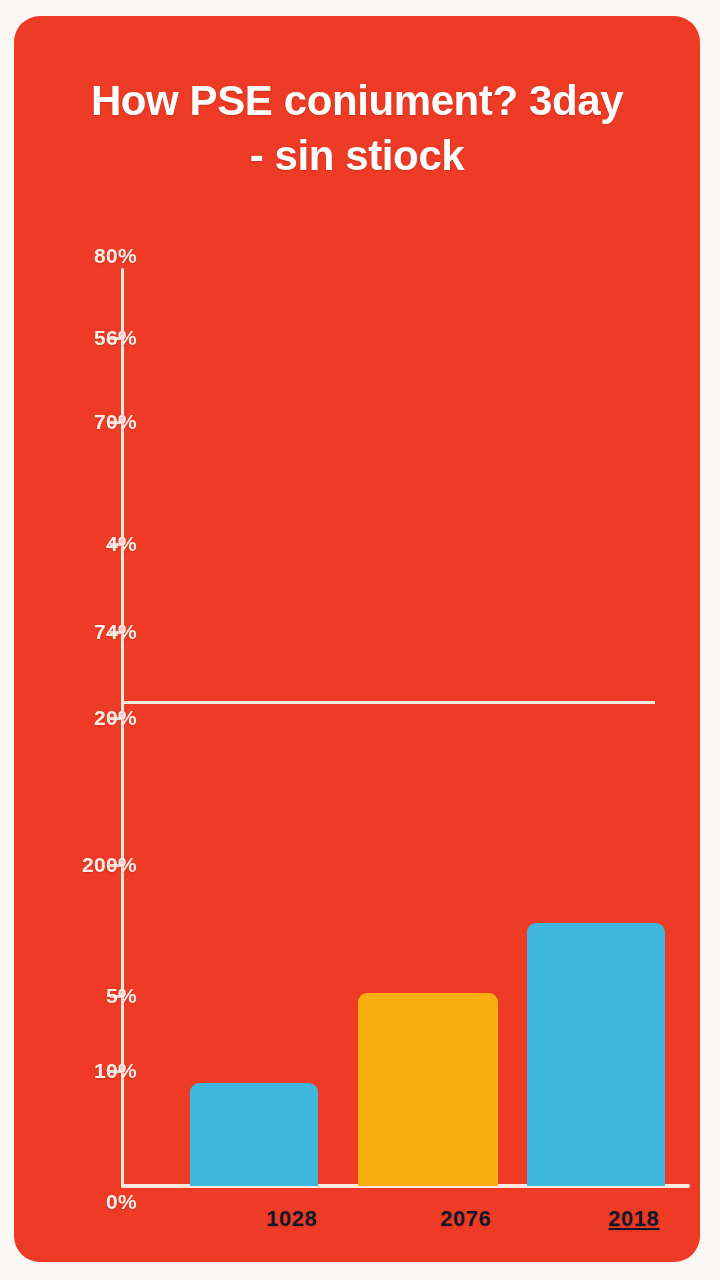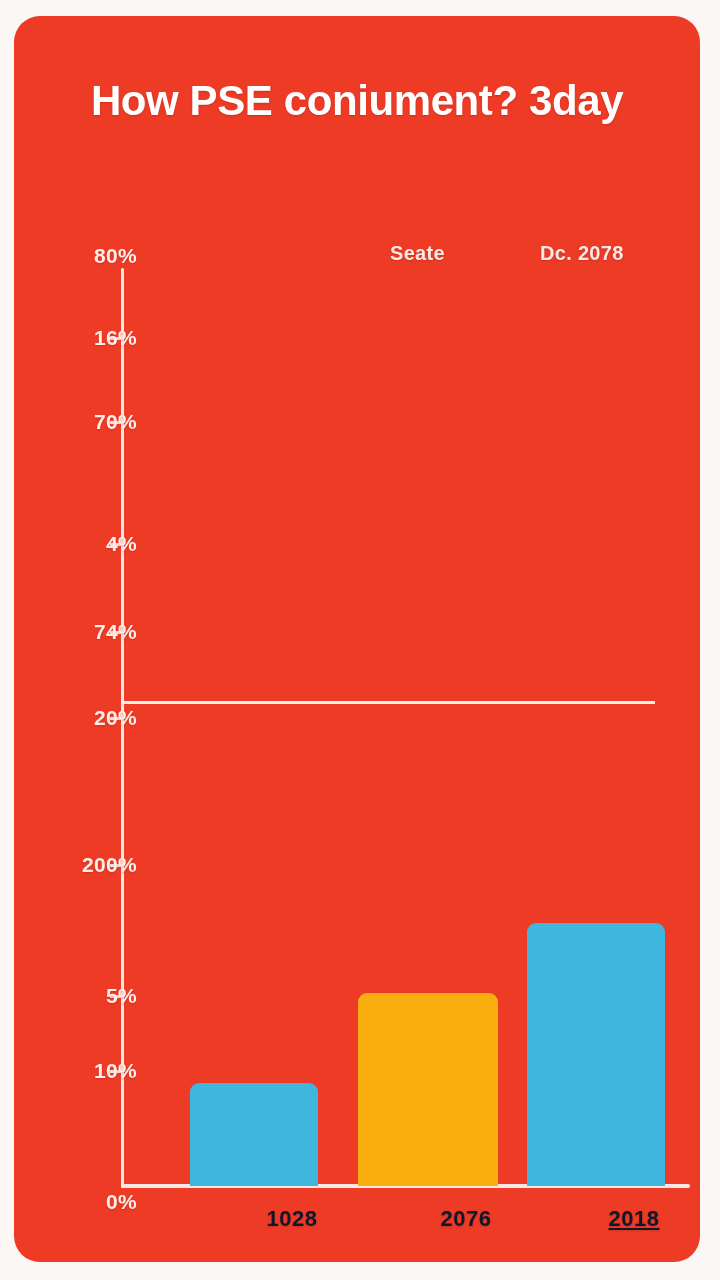--- a/index.html
+++ b/index.html
@@ -166,44 +166,41 @@
   #x-label-1 { left: 414px; }
   #x-label-2 { left: 582px; text-decoration: underline; }
 </style>
 </head>
 <body>
 
 <div id="card">
 
   <div id="title-block">
     <span id="title-line-1">How PSE coniument? 3day</span>
+    <span id="title-line-2">- sin stiock</span>
   </div>
 
-  <div id="legend">
-    <span class="legend-item" id="legend-item-0">Seate</span>
-    <span class="legend-item" id="legend-item-1">Dc. 2078</span>
-  </div>
 
   <div id="plot">
 
     <div id="y-axis-line"></div>
     <div id="x-axis-line"></div>
     <div id="gridline-0"></div>
 
     <div class="y-tick-mark" style="top:321px"></div>
     <div class="y-tick-mark" style="top:405px"></div>
     <div class="y-tick-mark" style="top:527px"></div>
     <div class="y-tick-mark" style="top:615px"></div>
     <div class="y-tick-mark" style="top:701px"></div>
     <div class="y-tick-mark" style="top:848px"></div>
     <div class="y-tick-mark" style="top:979px"></div>
     <div class="y-tick-mark" style="top:1054px"></div>
 
     <span class="y-tick-label" style="top:240px">80%</span>
-    <span class="y-tick-label" style="top:322px">16%</span>
+    <span class="y-tick-label" style="top:322px">56%</span>
     <span class="y-tick-label" style="top:406px">70%</span>
     <span class="y-tick-label" style="top:528px">4%</span>
     <span class="y-tick-label" style="top:616px">74%</span>
     <span class="y-tick-label" style="top:702px">20%</span>
     <span class="y-tick-label" style="top:849px">200%</span>
     <span class="y-tick-label" style="top:980px">5%</span>
     <span class="y-tick-label" style="top:1055px">10%</span>
     <span class="y-tick-label" style="top:1186px">0%</span>
 
     <div class="bar" id="bar-0"></div>

